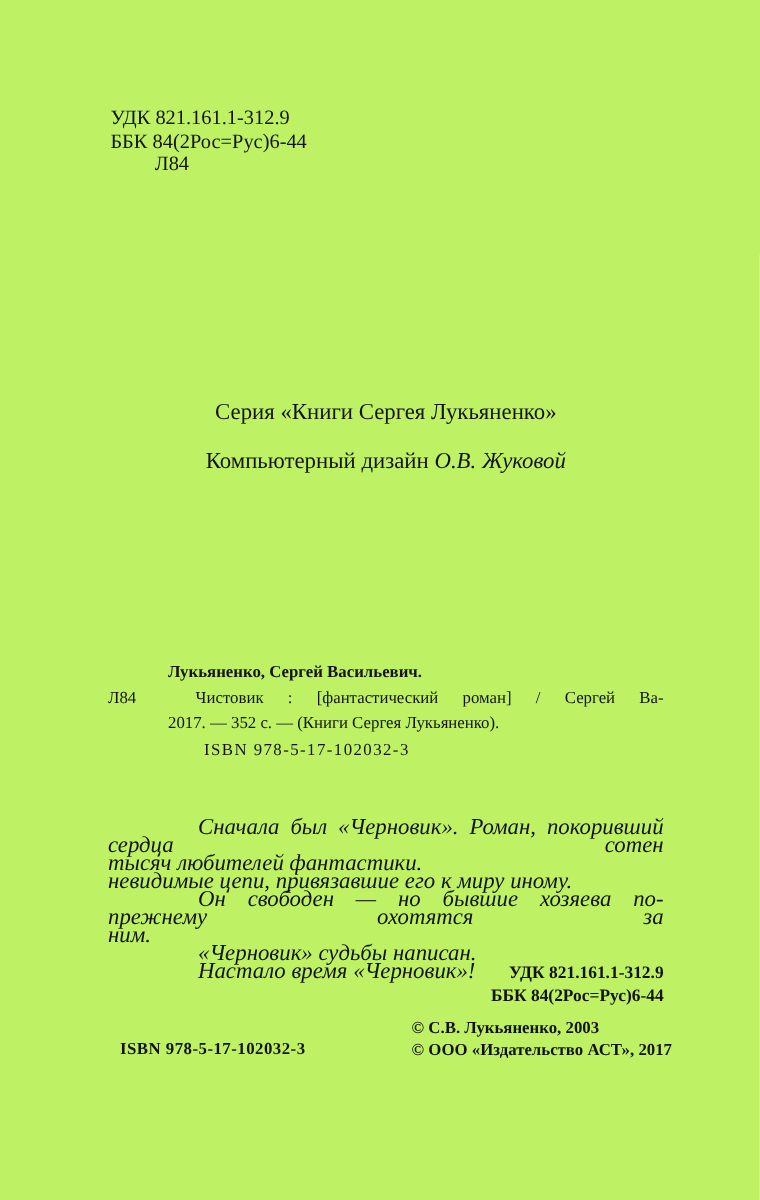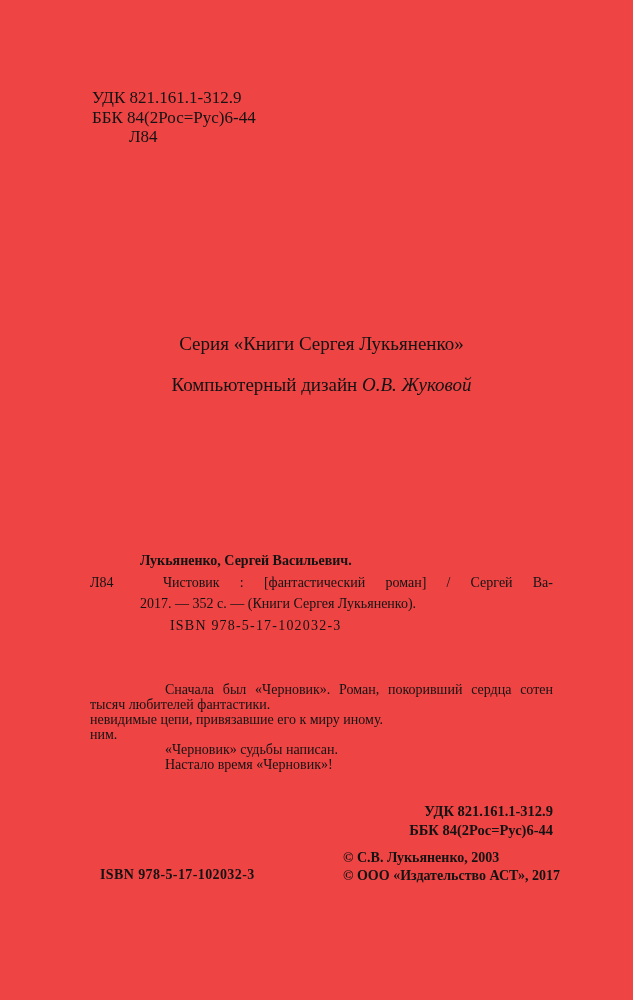--- a/index.html
+++ b/index.html
@@ -1,20 +1,20 @@
 <!DOCTYPE html>
 <html><head>
 <meta charset="utf-8">
 <style>
   html,body { margin:0; padding:0; background:#e8e8e8; }
   .page {
     position:relative;
     width:633px; height:1000px;
     margin:0 auto;
-    background:#ef4444;
+    background:#bef264;
     color:#131313;
     font-family:"Liberation Serif","DejaVu Serif",serif;
     overflow:hidden;
   }
   .abs { position:absolute; }
 
   
   .top-codes { left:92px; top:88px; font-size:17px; line-height:19.5px; }
   .top-codes .code-indent { padding-left:37px; }
 
@@ -28,21 +28,21 @@
   .catalog .author { font-weight:bold; padding-left:50px; }
   .catalog .hang-code { position:absolute; left:0; top:21.5px; }
   .catalog .l1 { margin-left:73px; }
   .catalog .l2, .catalog .l3 { margin-left:50px; }
   .catalog .isbn-line { margin-left:80px; letter-spacing:1.2px; }
 
   
   .j { text-align:justify; text-align-last:justify; }
 
   
-  .annotation { left:90px; top:682px; width:463px; font-size:14px; line-height:15px; }
+  .annotation { left:90px; top:682px; width:463px; font-size:19px; line-height:15px;font-style:italic; }
   .annotation .ind { padding-left:75px; }
   .annotation .jl { text-align:justify; text-align-last:justify; padding-left:0; text-indent:75px; }
 
   
   .bottom-codes { right:80px; top:802px; font-size:14.5px; line-height:19px; font-weight:bold; text-align:right; }
 
   
   .copyright { left:343px; top:849px; font-size:14px; line-height:18px; font-weight:bold; }
 
   
@@ -69,20 +69,21 @@
     <div class="hang-code">Л84</div>
     <div class="l1 j">Чистовик : [фантастический роман] / Сергей Ва-</div>
     <div class="l3">2017. — 352 с. — (Книги Сергея Лукьяненко).</div>
     <div class="isbn-line">ISBN 978-5-17-102032-3</div>
   </div>
 
   <div class="abs annotation">
     <div class="jl">Сначала был «Черновик». Роман, покоривший сердца сотен</div>
     <div>тысяч любителей фантастики.</div>
     <div>невидимые цепи, привязавшие его к миру иному.</div>
+    <div class="jl">Он свободен — но бывшие хозяева по-прежнему охотятся за</div>
     <div>ним.</div>
     <div class="ind">«Черновик» судьбы написан.</div>
     <div class="ind">Настало время «Черновик»!</div>
   </div>
 
   <div class="abs bottom-codes">
     <div>УДК 821.161.1-312.9</div>
     <div>ББК 84(2Рос=Рус)6-44</div>
   </div>
 

